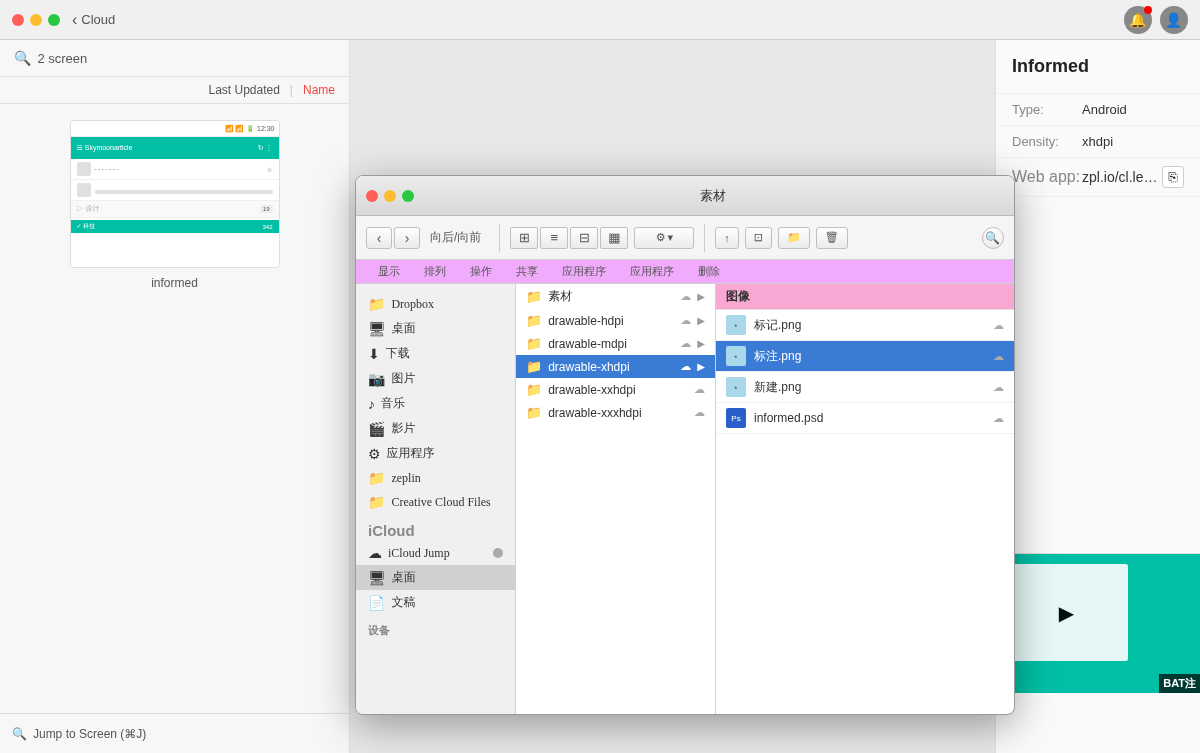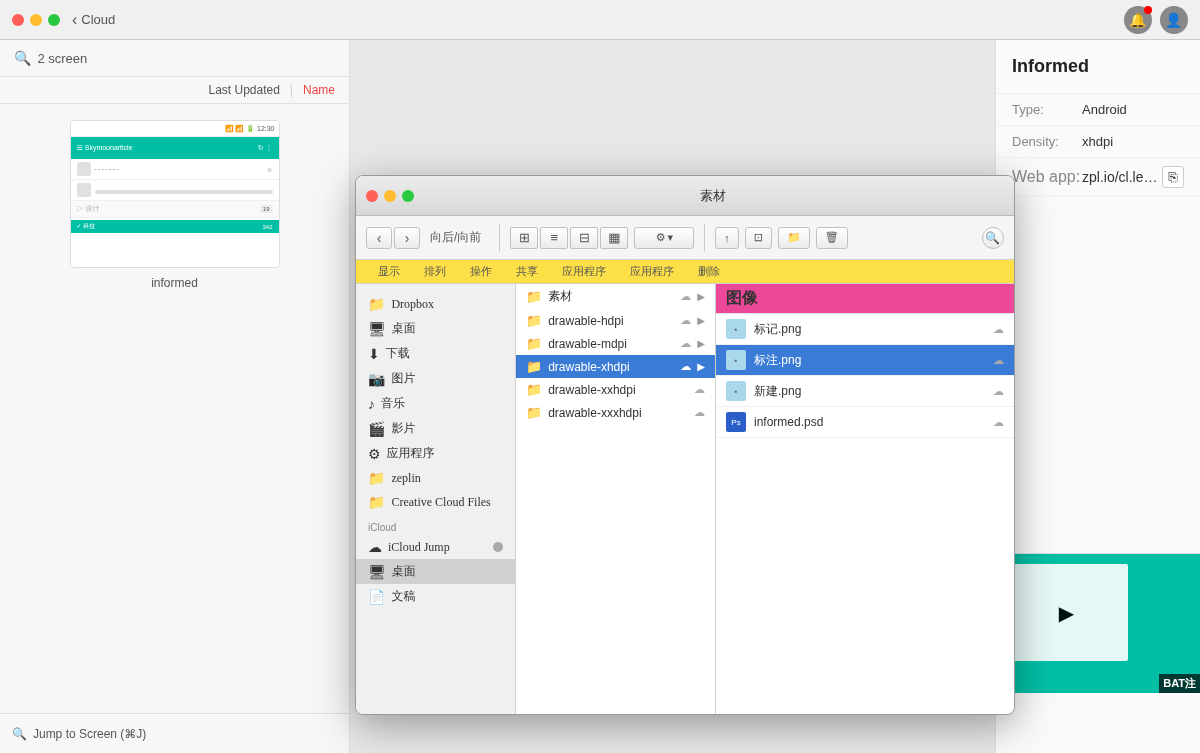--- a/index.html
+++ b/index.html
@@ -339,21 +339,21 @@
       border: 1px solid #c0c0c0; border-radius: 50%;
       background: linear-gradient(to bottom, #fefefe, #ebebeb);
       display: flex; align-items: center; justify-content: center;
       font-size: 12px; color: #555; cursor: pointer;
       margin-left: auto;
     }
 
     
     .finder-labels-row {
       height: 24px;
-      background: #fde047;
+      background: #f0abfc;
       border-bottom: 1px solid #d0d0d0;
       display: flex; align-items: center;
       padding: 0 10px; gap: 0;
       flex-shrink: 0;
     }
     .finder-label-item {
       font-size: 11px; color: #555;
       padding: 0 12px; cursor: pointer;
     }
 
@@ -402,23 +402,23 @@
     .finder-col-item.selected .finder-col-arrow { color: white; }
     .cloud-icon { font-size: 11px; color: #aaa; }
 
     
     .finder-img-column {
       flex: 1;
       overflow-y: auto;
     }
     .finder-col-header {
       padding: 4px 10px;
-      font-size: 16px; font-weight: 600; color: #333;
+      font-size: 12px; font-weight: 600; color: #333;
       border-bottom: 1px solid #e0e0e0;
-      background: #ec4899;
+      background: #f9a8d4;
     }
     .finder-img-item {
       display: flex; align-items: center; gap: 8px;
       padding: 5px 10px;
       font-size: 12px; color: #333;
       cursor: pointer;
       border-bottom: 1px solid #f0f0f0;
     }
     .finder-img-item.selected { background: #3a7bd5; color: white; }
     .file-thumb {
@@ -622,34 +622,35 @@
         <span class="finder-sidebar-label">应用程序</span>
       </div>
       <div class="finder-sidebar-item">
         <span class="finder-sidebar-icon">📁</span>
         <span class="finder-sidebar-label">zeplin</span>
       </div>
       <div class="finder-sidebar-item">
         <span class="finder-sidebar-icon">📁</span>
         <span class="finder-sidebar-label">Creative Cloud Files</span>
       </div>
-      <div style="padding: 8px 12px 2px; font-size:10px; color:#888; font-weight:400;">iCloud</div>
+      <div style="padding: 8px 12px 2px; font-size:15px; color:#888; font-weight:700;">iCloud</div>
       <div class="finder-sidebar-item">
         <span class="finder-sidebar-icon">☁</span>
         <span class="finder-sidebar-label">iCloud Jump</span>
         <span style="width:10px;height:10px;background:#aaa;border-radius:50%;display:inline-block;"></span>
       </div>
       <div class="finder-sidebar-item selected">
         <span class="finder-sidebar-icon">🖥</span>
         <span class="finder-sidebar-label">桌面</span>
       </div>
       <div class="finder-sidebar-item">
         <span class="finder-sidebar-icon">📄</span>
         <span class="finder-sidebar-label">文稿</span>
       </div>
+      <div style="padding: 8px 12px 2px; font-size:11px; color:#888; font-weight:600;">设备</div>
     </div>
 
     <div class="finder-column">
       <div class="finder-col-item">
         <span class="finder-col-icon">📁</span>
         <span class="finder-col-label">素材</span>
         <span class="cloud-icon">☁</span>
         <span class="finder-col-arrow">▶</span>
       </div>
       <div class="finder-col-item">

